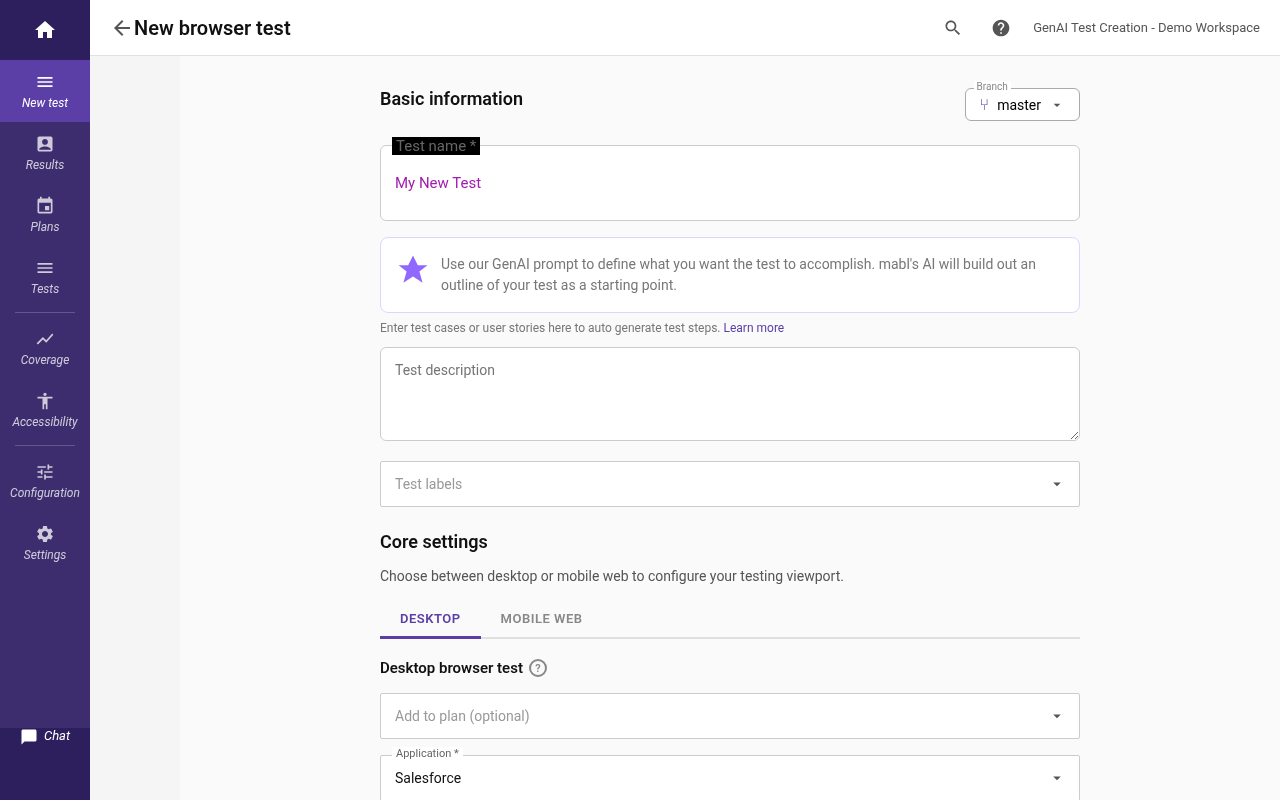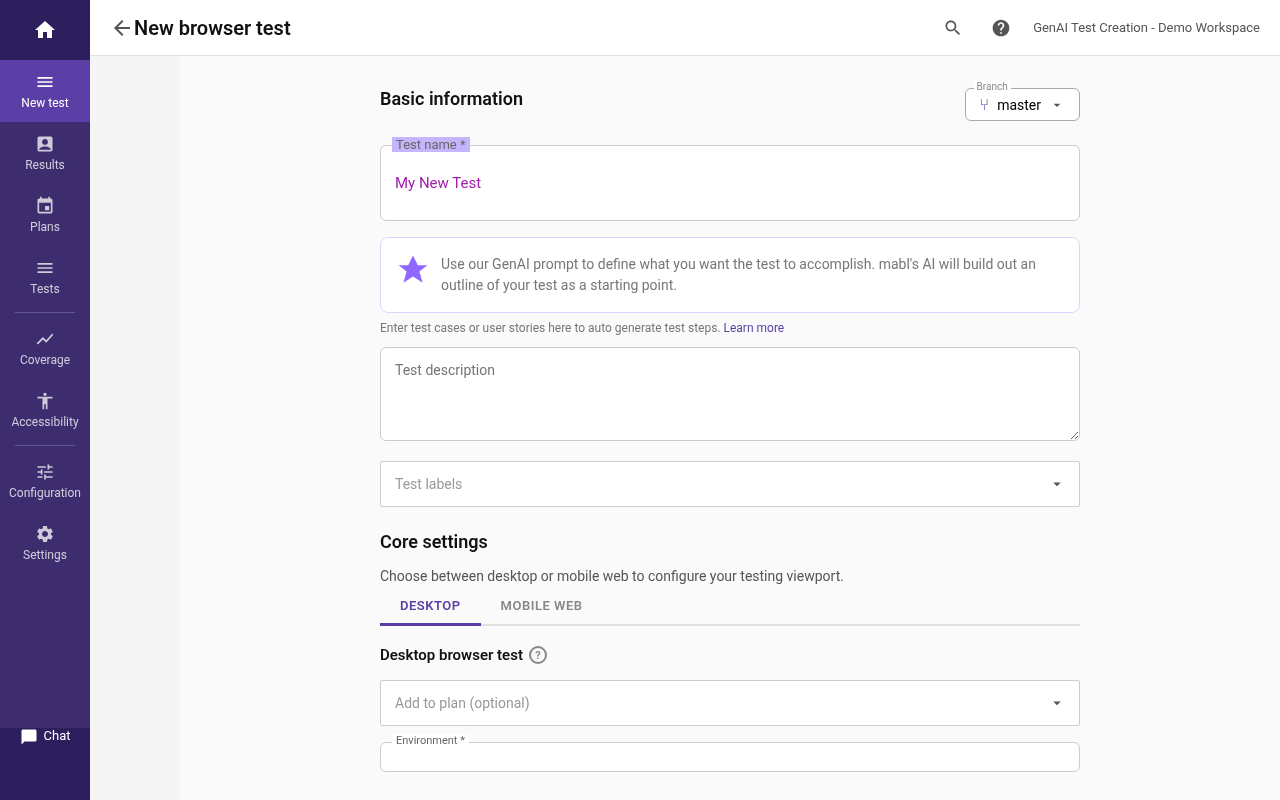--- a/index.html
+++ b/index.html
@@ -8,20 +8,21 @@
     
     .sidebar {
       width: 90px;
       background: #3d2d6e;
       display: flex;
       flex-direction: column;
       align-items: center;
       padding: 0;
       flex-shrink: 0;
       height: 800px;
+      font-style: italic;
     }
     .sidebar-home {
       width: 90px;
       height: 60px;
       display: flex;
       align-items: center;
       justify-content: center;
       cursor: pointer;
       background: #2d1f5e;
     }
@@ -156,23 +157,23 @@
 
     
     .input-group {
       position: relative;
       margin-bottom: 16px;
     }
     .input-group label {
       position: absolute;
       top: -8px;
       left: 12px;
-      font-size: 13px;
+      font-size: 15px;
       color: #666;
-      background: #c4b5fd;
+      background: #000000;
       padding: 0 4px;
     }
     .input-group input, .input-group textarea {
       width: 100%;
       border: 1px solid #ccc;
       border-radius: 6px;
       padding: 28px 14px;
       font-size: 15px;
       color: #a21caf;
       outline: none;
@@ -256,21 +257,21 @@
       transform: translateY(-50%);
       color: #555;
       pointer-events: none;
     }
 
     
     .core-settings { margin-top: 8px; }
     .core-settings-desc {
       font-size: 14px;
       color: #555;
-      margin-bottom: 4px;
+      margin-bottom: 17px;
     }
 
     
     .tabs {
       display: flex;
       border-bottom: 2px solid #e0e0e0;
       margin-bottom: 20px;
       text-align: right;
     }
     .tab {
@@ -529,20 +530,31 @@
         <div style="position:relative;">
           <div class="dropdown-select" style="color:#999;">
             <span>Add to plan (optional)</span>
           </div>
           <svg class="field-arrow" width="18" height="18" viewBox="0 0 24 24" fill="#555">
             <path d="M7 10l5 5 5-5z"></path>
           </svg>
         </div>
       </div>
 
+      <div class="field-group">
+        <label>Application *</label>
+        <div style="position:relative;">
+          <div class="dropdown-select has-value" style="color:#111;">
+            <span>Salesforce</span>
+          </div>
+          <svg class="field-arrow" width="18" height="18" viewBox="0 0 24 24" fill="#555">
+            <path d="M7 10l5 5 5-5z"></path>
+          </svg>
+        </div>
+      </div>
 
       <div class="env-group">
         <label>Environment *</label>
         <div class="env-box">
           
         </div>
       </div>
 
     </div>
   </div>

